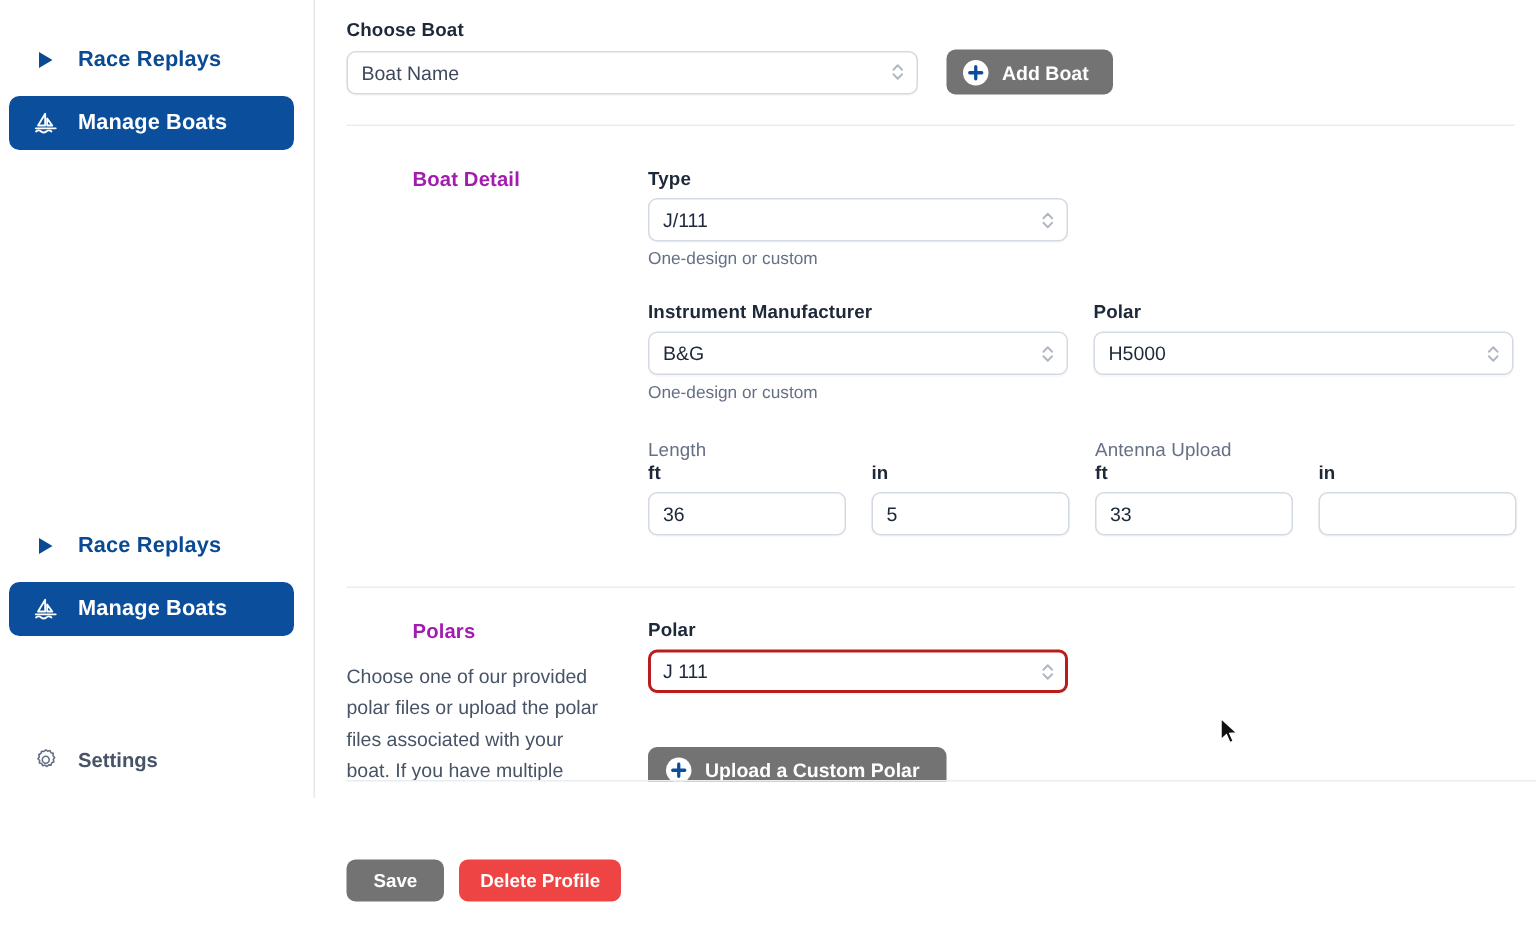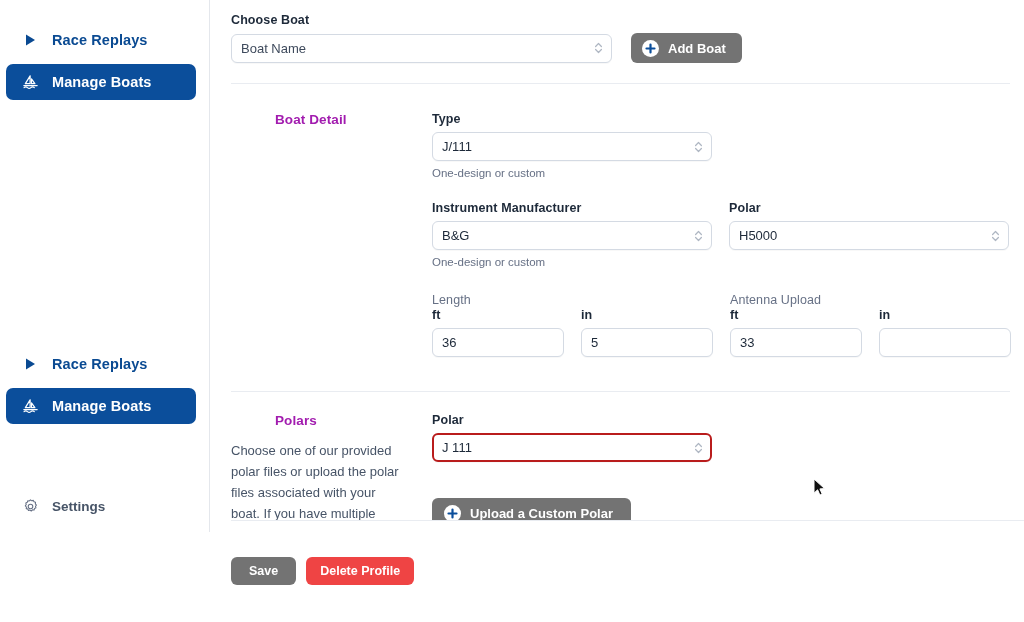--- a/index.html
+++ b/index.html
@@ -181,21 +181,21 @@
 
   
   .footer-sep {
     position: absolute;
     left: 21px; top: 520px;
     width: 793px; height: 1px;
     background: #e9ecf1;
   }
   .footer-actions {
     position: absolute;
-    left: 21px; top: 557px;
+    left: 21px; top: 573px;
     display: flex;
     align-items: center;
     gap: 10px;
   }
 
   
   .cursor { position: absolute; left: 603px; top: 478px; pointer-events: none; }
 </style>
 </head>
 <body>

